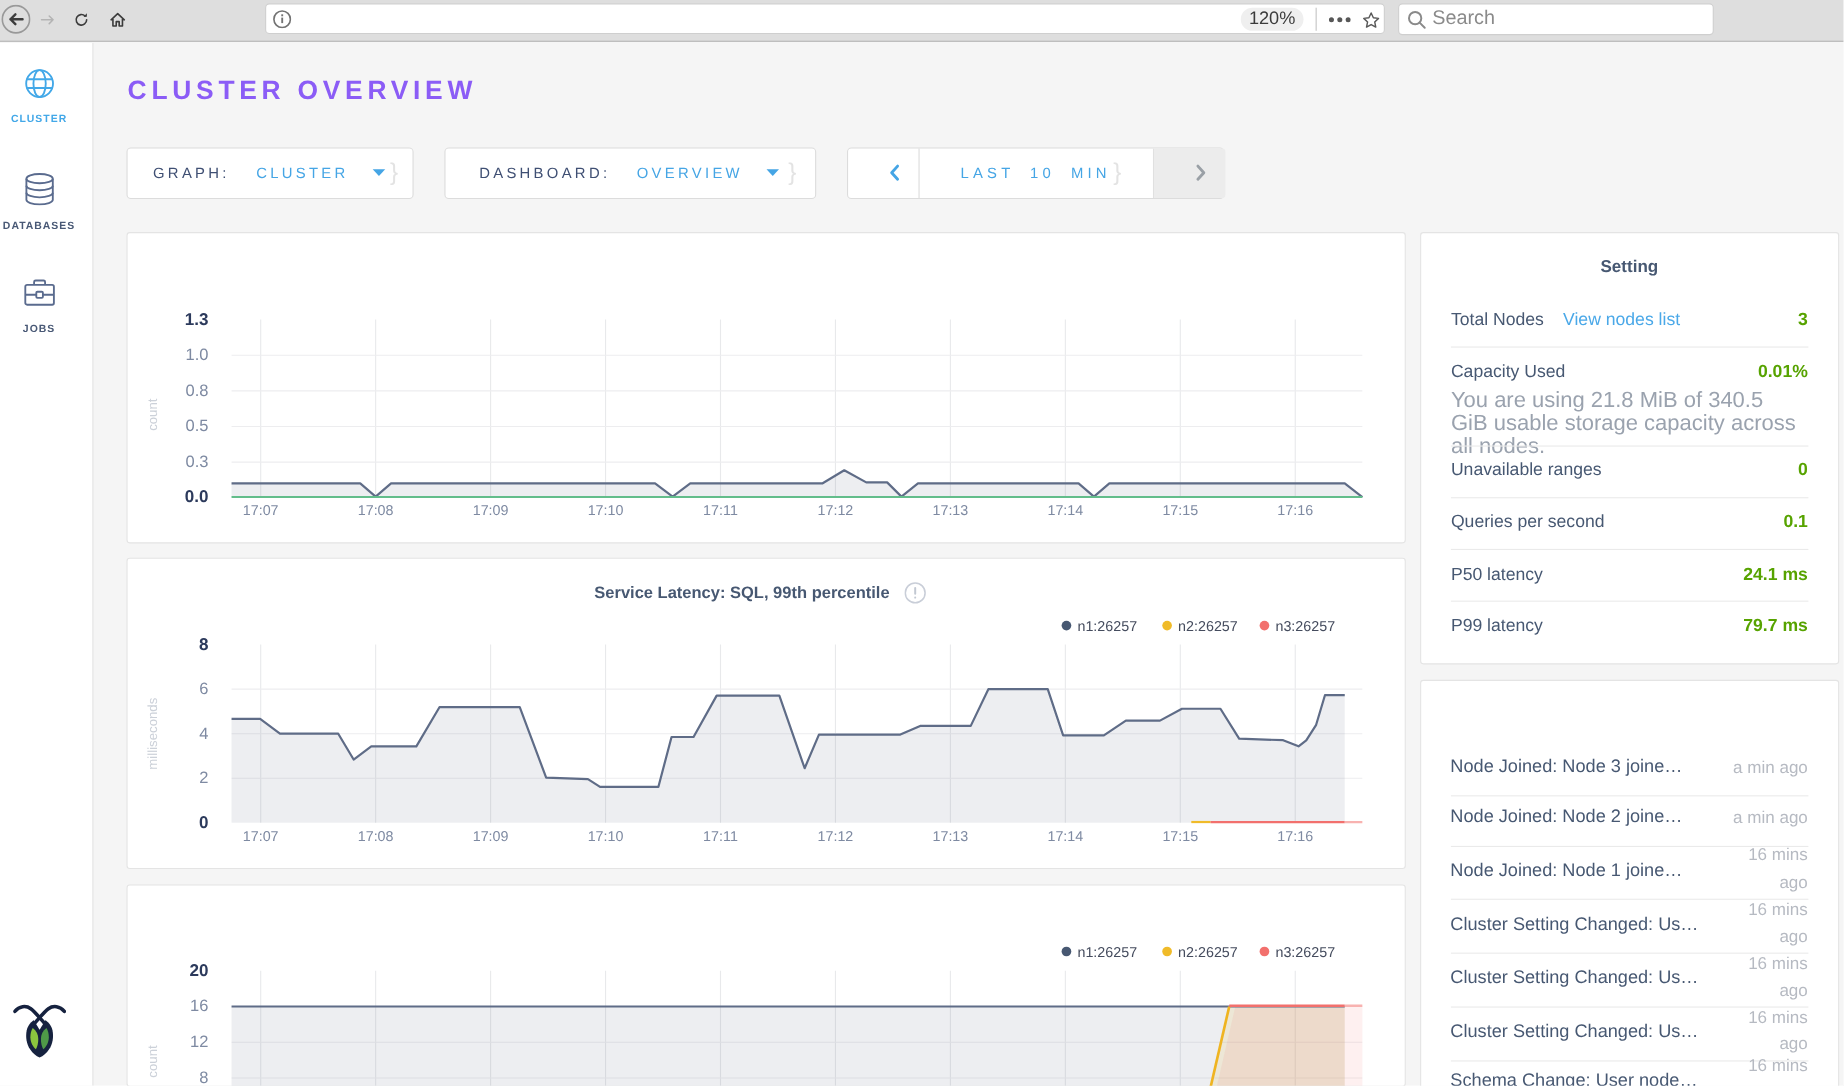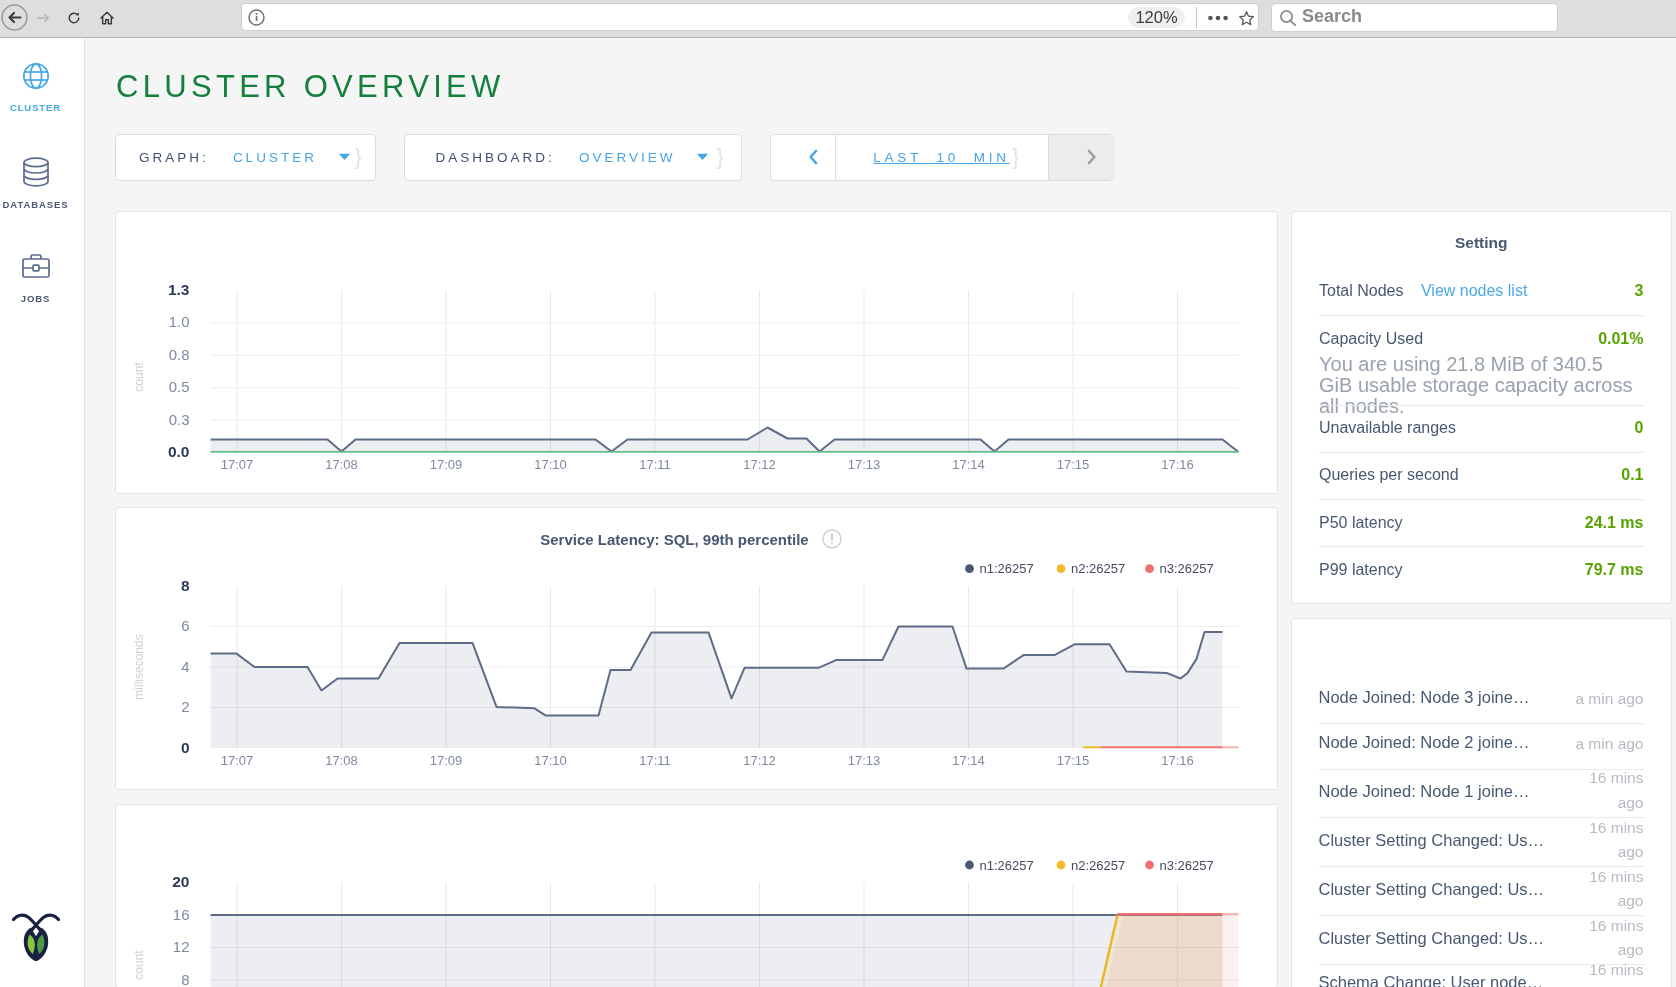--- a/index.html
+++ b/index.html
@@ -10,33 +10,33 @@
 #chrome { position:absolute; left:0; top:0; width:1676px; height:38px; background:#dedede; border-bottom:1px solid #b5b5b5; }
 .cico { position:absolute; }
 .cico svg, .dots svg { display:block; }
 #urlbar { position:absolute; left:241px; top:3px; width:1018px; height:28px; background:#fff; border:1px solid #cfcfcf; border-radius:4px; }
 .utext { position:absolute; left:274px; top:6px; font-size:19px; color:#2e2e2e; white-space:nowrap; }
 .utext span { color:#8e8e8e; }
 .zoompill { position:absolute; left:1128px; top:7px; width:57px; height:21px; background:#efefef; border-radius:10.5px; font-size:16.5px; color:#3c3c3c; text-align:center; line-height:21px; }
 .vsep { position:absolute; left:1196px; top:7px; width:1px; height:21px; background:#c4c4c4; }
 .dots { position:absolute; left:1208px; top:14.5px; }
 #searchbox { position:absolute; left:1271px; top:3px; width:287px; height:29px; background:#fff; border:1px solid #cfcfcf; border-radius:4px; }
-.stext { position:absolute; left:1302px; top:6px; font-size:18px; color:#8a8a8a;font-weight:bold; }
+.stext { position:absolute; left:1302px; top:6px; font-size:18px; color:#8a8a8a; }
 
 
 #sidebar { position:absolute; left:0; top:39px; width:85px; height:948px; background:#fff; border-right:1px solid #e0e0e0; }
 .nav { position:absolute; width:71px; text-align:center; }
 .nav .lab { font-size:9.5px; font-weight:bold; letter-spacing:0.9px; margin-top:8px; }
 
 
-h1 { position:absolute; left:116px; top:69px; font-size:31px; font-weight:400; letter-spacing:4.3px; color:#15803d; }
+h1 { position:absolute; left:116px; top:69px; font-size:24px; font-weight:700; letter-spacing:4.3px; color:#8b5cf6; }
 .widget { position:absolute; top:133.5px; height:47px; background:#fff; border:1px solid #dcdcdc; border-radius:4px; display:flex; align-items:center; justify-content:center; font-size:13.5px; letter-spacing:3px; color:#3f4f73; }
 .widget .blue { color:#45a5e5; margin-left:24px; }
 .widget svg { margin-left:21px; }
-.tseg { position:absolute; top:0; height:45px; display:flex; align-items:center; justify-content:center;text-decoration:underline; }
+.tseg { position:absolute; top:0; height:45px; display:flex; align-items:center; justify-content:center; }
 .faint { position:absolute; top:50%; transform:translateY(-50%); color:#e3e3e3; font-size:22px; font-weight:normal; letter-spacing:0; }
 
 
 .panel { position:absolute; background:#fff; border:1px solid #e4e4e4; border-radius:3px; }
 .ctitle { position:absolute; left:0; top:21px; width:100%; display:flex; align-items:center; justify-content:center; gap:13px; font-size:15px; font-weight:bold; color:#475872; padding-right:10px; }
 .plot { position:absolute; left:0; top:0; }
 .yt  { font-size:15px; fill:#7e8aa2; }
 .ytb { font-size:15.5px; fill:#2c3a5c; font-weight:bold; }
 .xt  { font-size:13px; fill:#7e8aa2; }
 .axl { font-size:12px; fill:#ccd1d9; }

